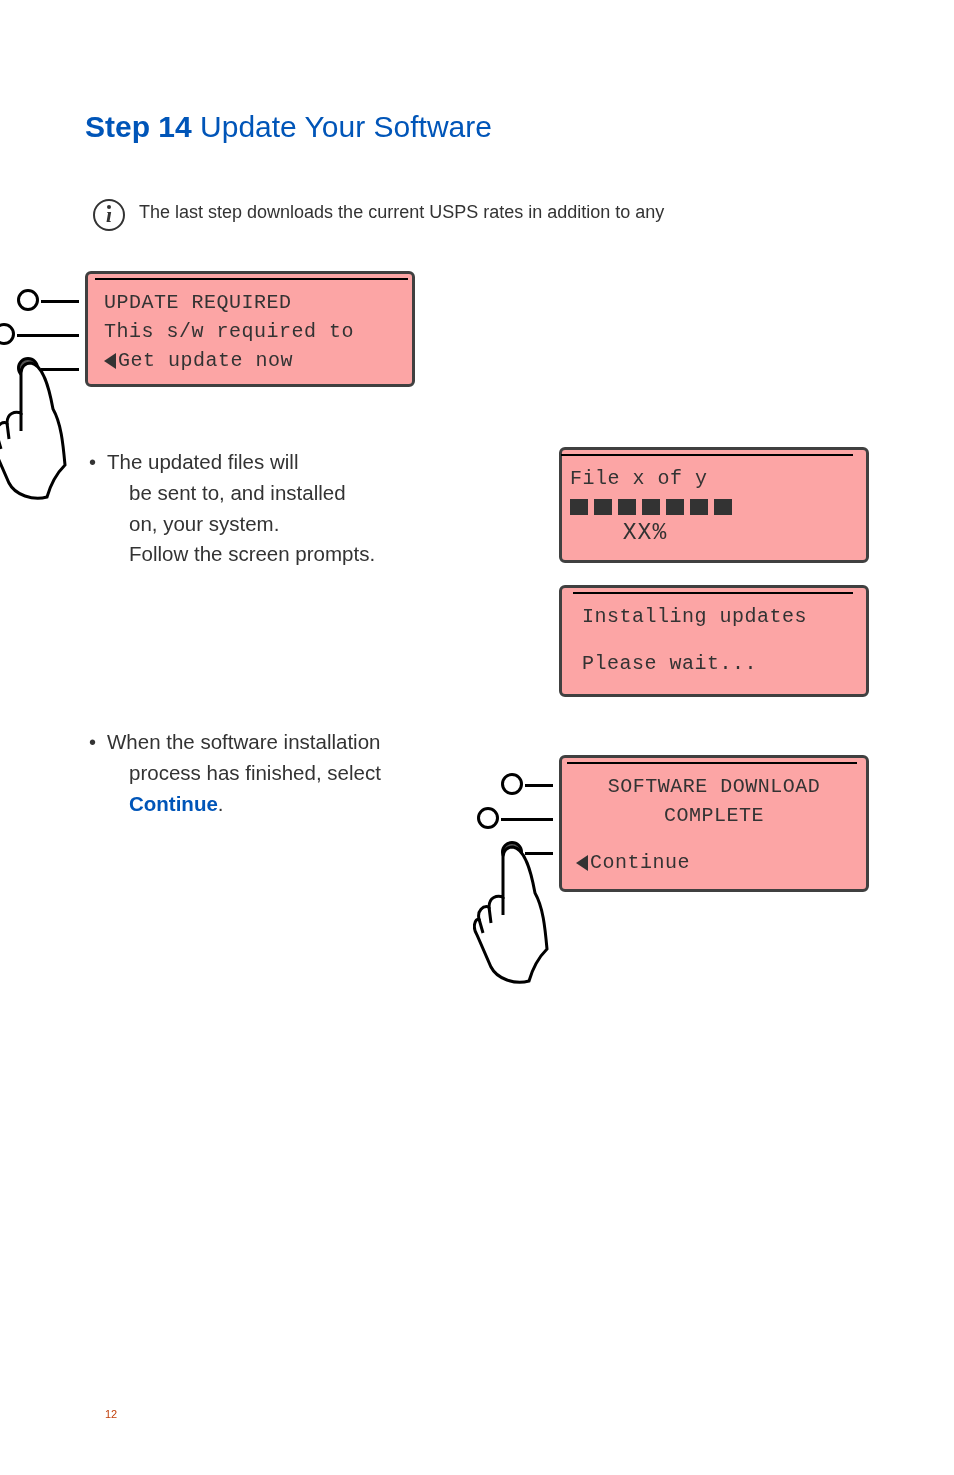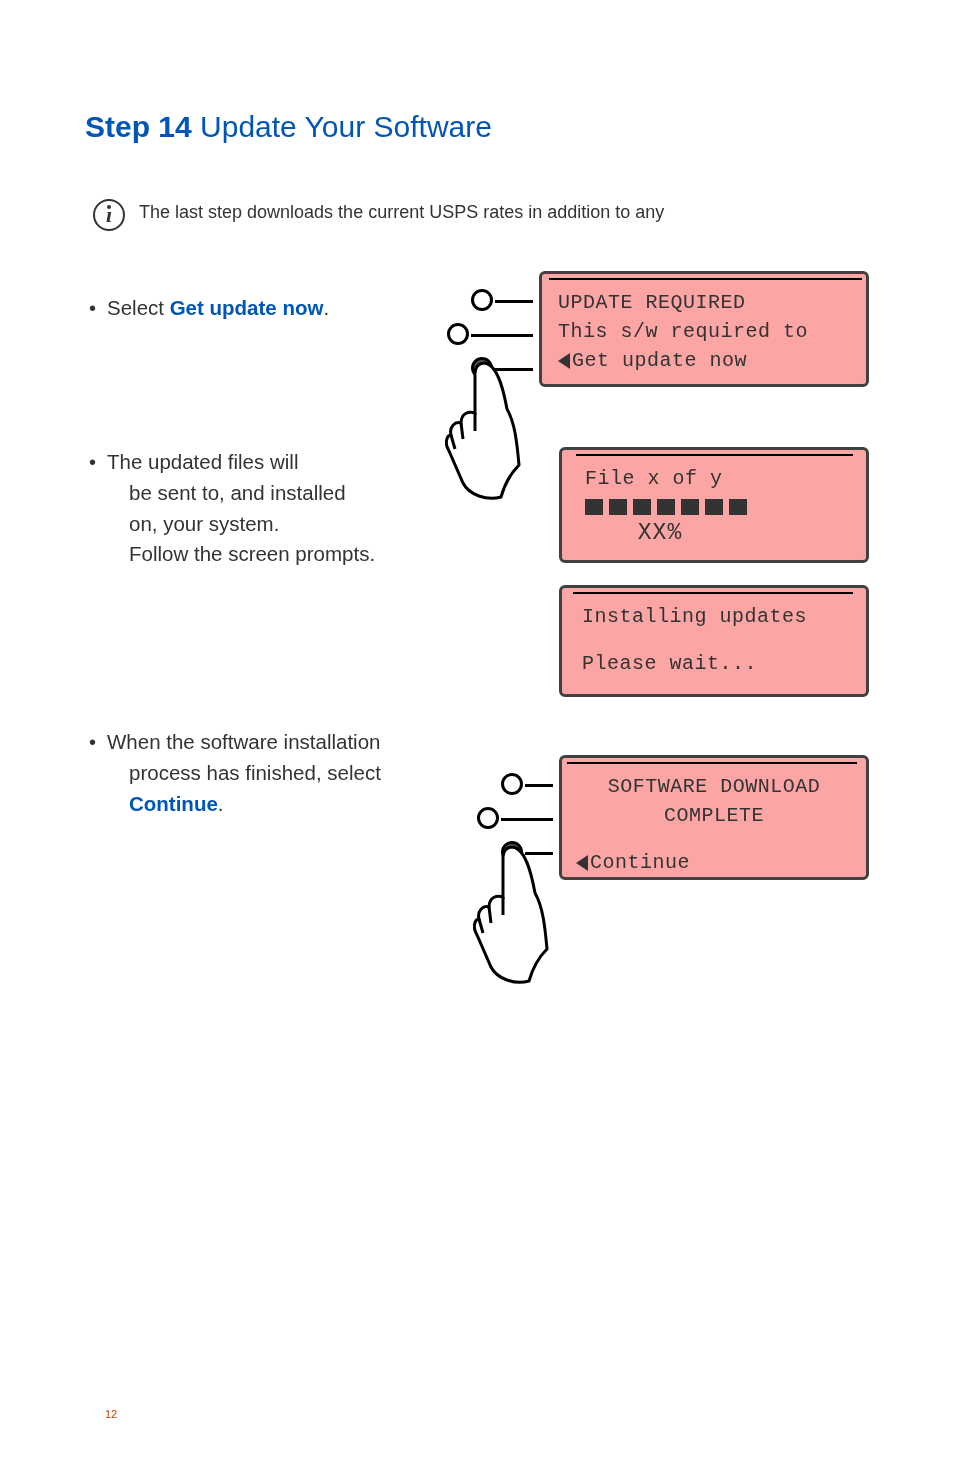--- a/index.html
+++ b/index.html
@@ -57,27 +57,20 @@
 </h1>
 
 <div class="info-row">
   <div class="info-icon-circ">ı</div>
   <div class="info-text">
     <span>The last step downloads the current USPS rates in addition to any</span><br>
   </div>
 </div>
 
 <div class="step-block" style="margin-top:30px;">
-  <div class="step-text">
-    <ul>
-        <li>
-      <span>Select </span><span class="highlight">Get update now</span><span>.</span>
-    </li>
-      </ul>
-  </div>
   <div class="screen-wrap" style="width:330px;">
 
     <div style="position:absolute; left:-68px; top:18px;">
       <div class="sbtn">
           <div class="stem"></div>
         </div>
     </div>
     <div style="position:absolute; left:-92px; top:52px;">
       <div class="sbtn">
           <div class="stem" style="width:62px;"></div>
@@ -107,21 +100,21 @@
     <ul>
         <li>
       <span>The updated files will</span>
       <span class="indent">be sent to, and installed</span>
       <span class="indent">on, your system.</span>
       <span class="indent">Follow the screen prompts.</span>
     </li>
       </ul>
   </div>
   <div class="screen-col">
-    <div class="lcd-screen" style="width:310px; padding:6px 18px 10px 23px;">
+    <div class="lcd-screen" style="width:310px; padding:6px 18px 10px 8px;">
       <div class="inner-line"></div>
       <div>File x of y</div>
       <div class="progress-row">
         <span></span>
           <span></span>
           <span></span>
           <span></span>
           <span></span>
           <span></span>
           <span></span>
@@ -156,21 +149,21 @@
     <div style="position:absolute; left:-82px; top:52px;">
       <div class="sbtn">
           <div class="stem" style="width:52px;"></div>
         </div>
     </div>
     <div style="position:absolute; left:-58px; top:86px;">
       <div class="sbtn active">
           <div class="stem" style="width:28px;"></div>
         </div>
     </div>
-    <div class="lcd-screen" style="padding:6px 14px 0 14px;">
+    <div class="lcd-screen" style="padding:6px 14px 12px 14px;">
       <div class="inner-line"></div>
       <div style="text-align:center;">SOFTWARE DOWNLOAD</div>
       <div style="text-align:center;">COMPLETE</div>
       <div style="height:18px;"></div>
       <div><span class="tri"></span><span>Continue</span></div>
     </div>
     <svg class="hand-svg" style="left:-86px; top:82px;" width="110" height="150" viewBox="0 0 110 150">
       <path d="M40 10 C34 10 30 14 30 20 L30 60 C24 58 16 60 16 70 C10 68 4 74 6 82 C2 82 -1 90 4 98 L18 130 C24 142 42 148 56 144 C60 130 66 120 74 112 C72 90 70 70 62 56 C58 34 52 12 40 10 Z" fill="#fff" stroke="#000" stroke-width="3"></path>
       <path d="M30 60 L30 78 M16 70 L18 86 M6 82 L10 96" stroke="#000" stroke-width="3" fill="none"></path>
     </svg>

